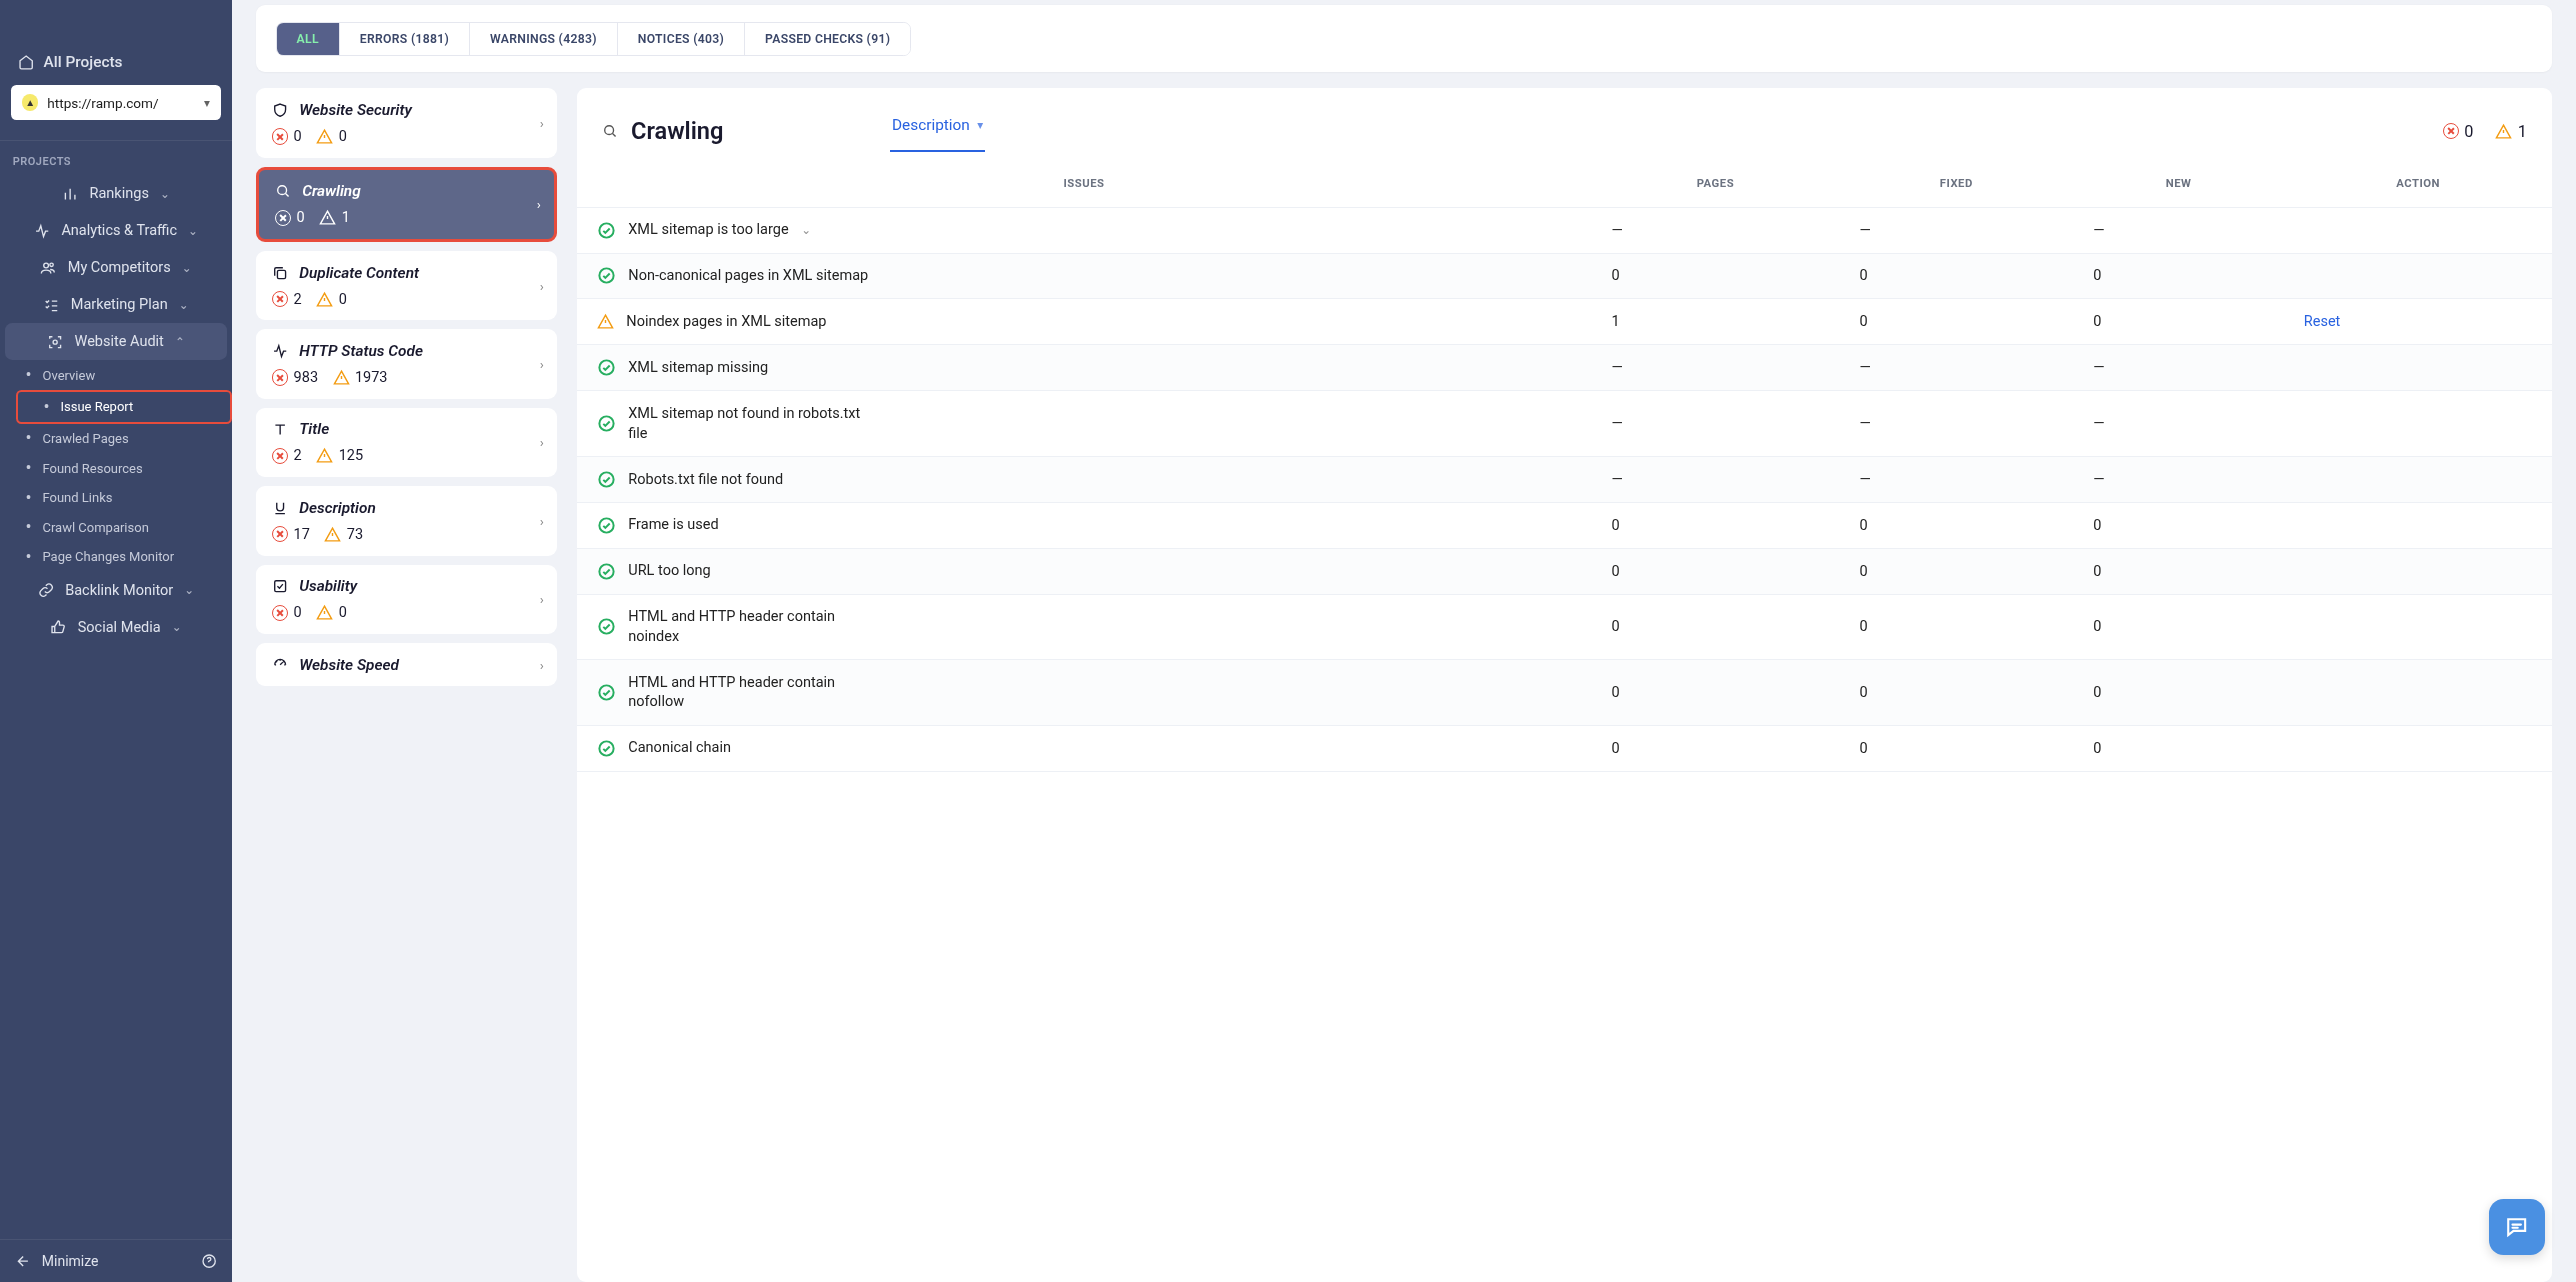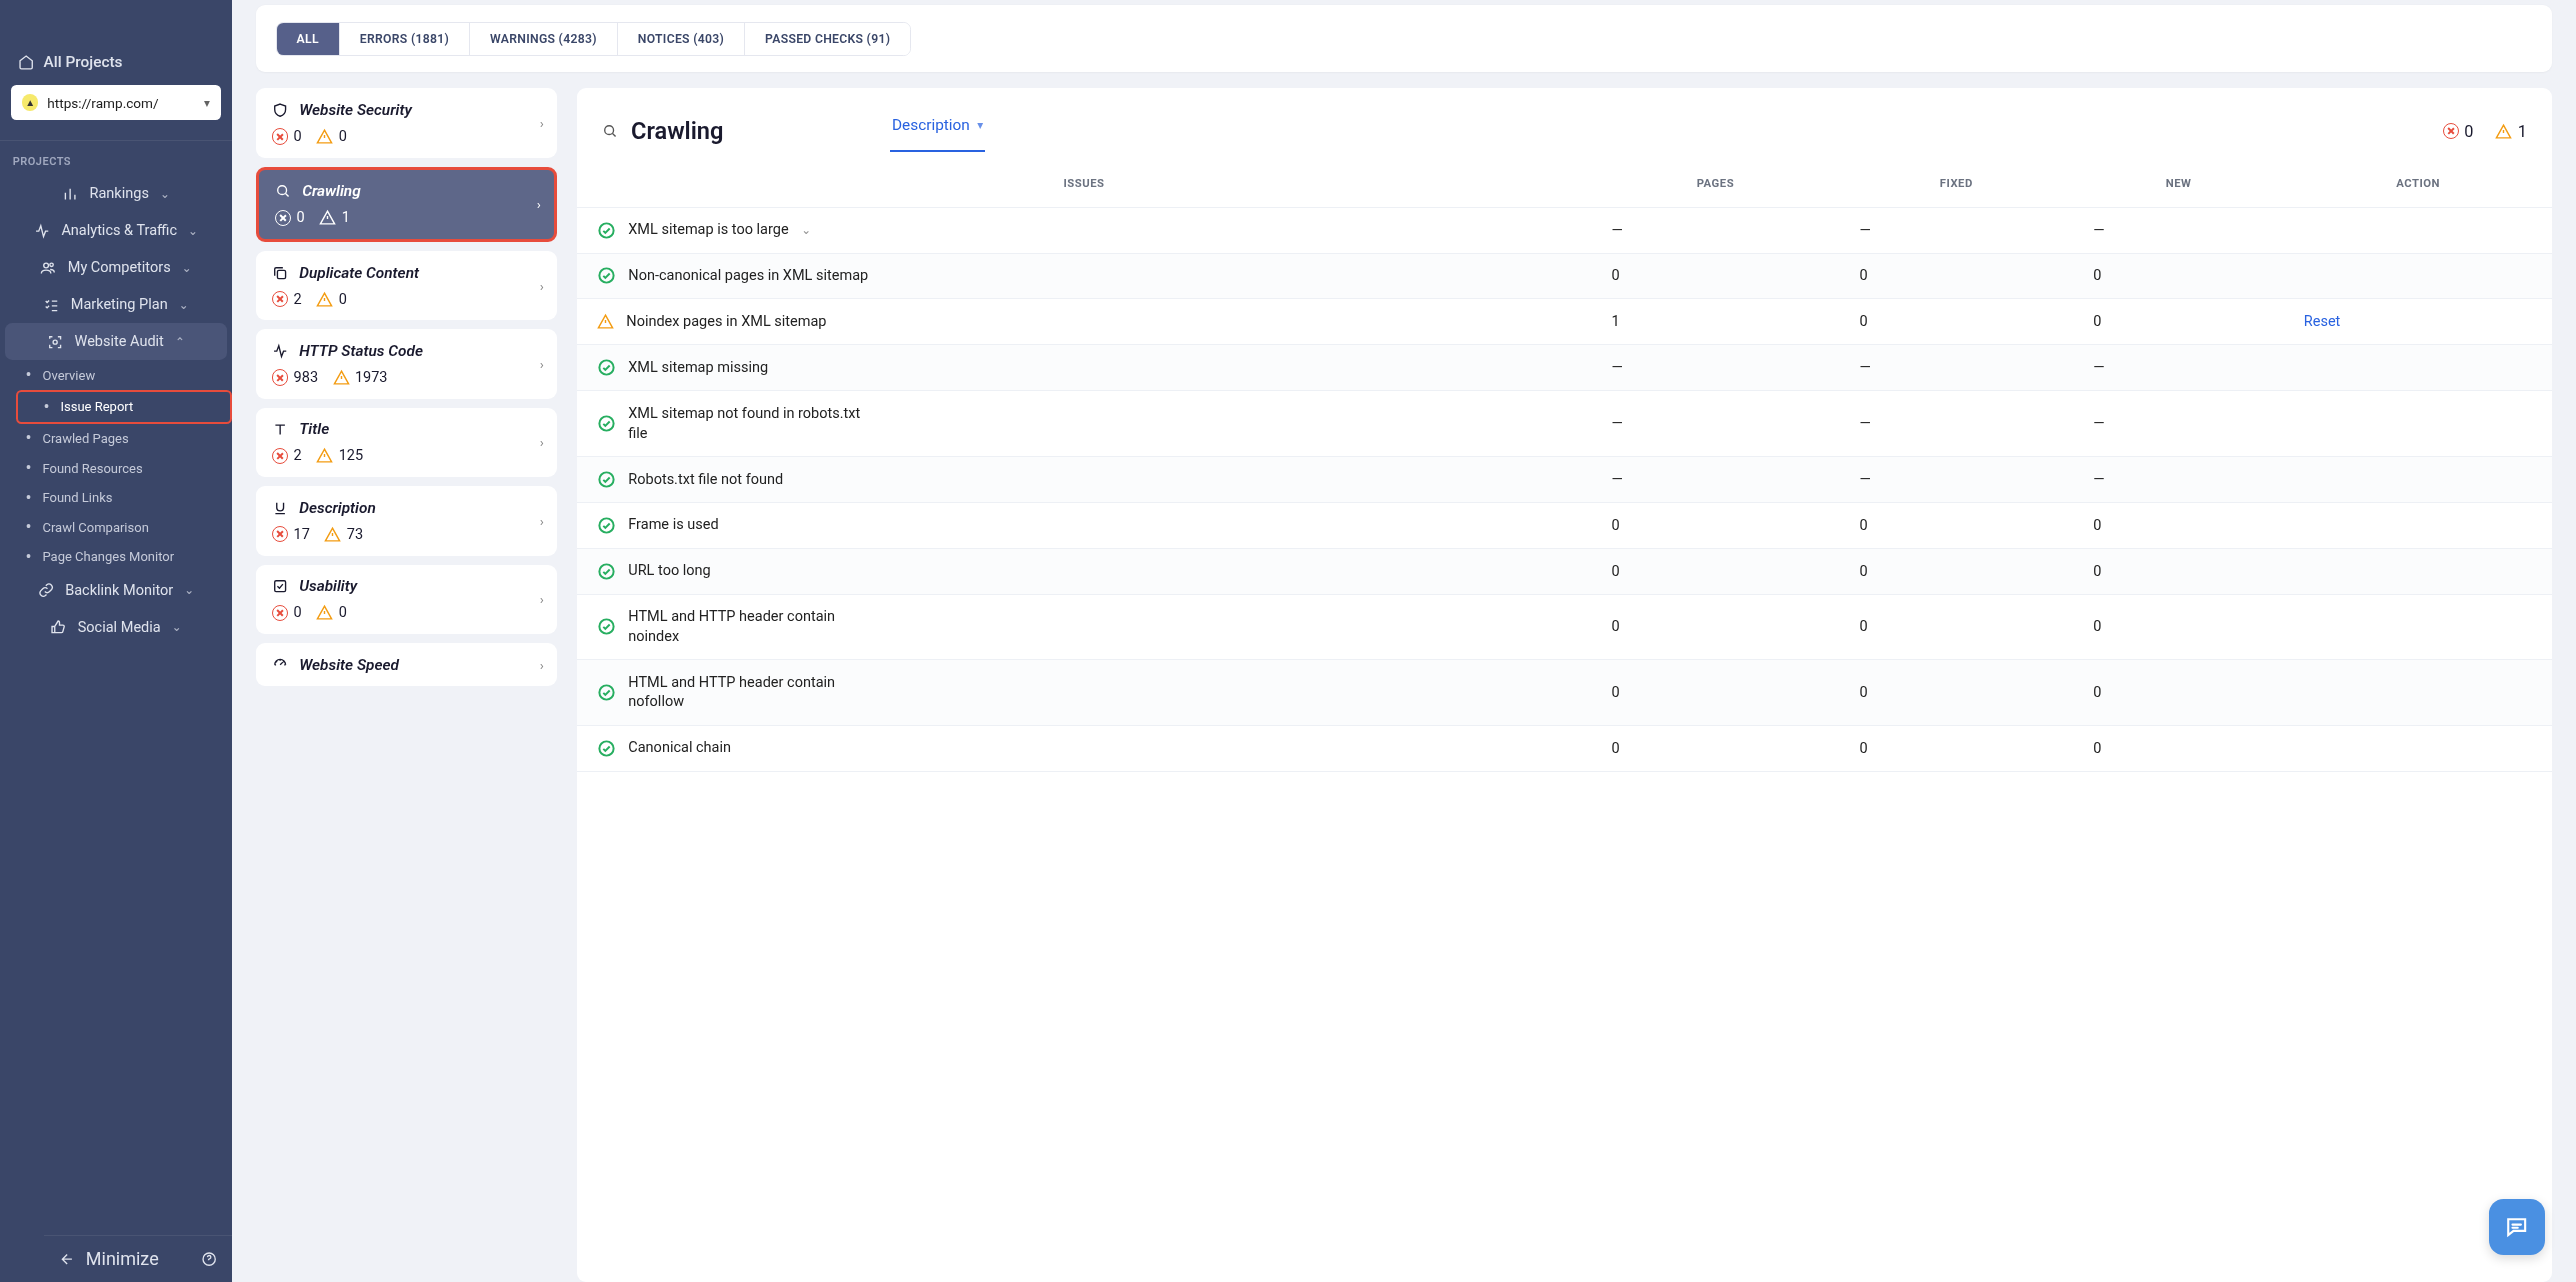--- a/index.html
+++ b/index.html
@@ -46,43 +46,42 @@
 .sub-item {
   display: flex; align-items: center; gap: 11px;
   padding: 7.3px 14.5px 7.3px 25.4px; font-size: 13px; color: #c5cad9; cursor: pointer;
 }
 .sub-item::before { content: "•"; font-size: 18px; line-height: 0; color: #c5cad9; }
 .sub-item.active { color: #fff; }
 .sub-item.highlight-box { border: 2.7px solid #e74c3c; border-radius: 5.4px; margin-left: 16px; }
 .sidebar-footer { margin-top: auto; }
 .minimize {
   display: flex; align-items: center; gap: 13px;
-  padding: 12.7px 14.5px; justify-content: space-between; font-size: 18px;
+  padding: 12.7px 14.5px; justify-content: space-between; font-size: 14px;
   border-top: 0.9px solid rgba(255,255,255,0.08);
-  margin-left: 44px;
 }
 .chev { opacity: 0.7; font-size: 11.8px; }
 
 
 .icon { width: 16.3px; height: 16.3px; display: inline-flex; align-items: center; justify-content: center; }
 svg { stroke: currentColor; fill: none; stroke-width: 2; }
 
 
 .main { flex: 1; display: flex; flex-direction: column; overflow: hidden; padding: 0 23.6px; }
 .tabs-card {
   background: #fff; border-radius: 9px; padding: 16.3px 20px; margin: 5.4px 0 16.3px;
   box-shadow: 0 0.9px 1.8px rgba(0,0,0,0.04);
 }
 .tab-row { display: inline-flex; border: 0.9px solid #e5e7ef; border-radius: 7.3px; overflow: hidden; }
 .tab {
   padding: 9px 20px; font-size: 12.2px; font-weight: 600; letter-spacing: 0.3px;
   color: #3a4668; background: #fff; border-right: 0.9px solid #e5e7ef; cursor: pointer;
 }
 .tab:last-child { border-right: none; }
-.tab.active { background: #56608a; color: #ffffff; }
+.tab.active { background: #56608a; color: #86efac; }
 
 .content-row { display: flex; gap: 20px; flex: 1; overflow: hidden; }
 .issues-col {
   width: 301px; flex-shrink: 0; overflow-y: auto;
   position: relative;
 }
 .issues-col::-webkit-scrollbar { width: 7.3px; }
 .issues-col::-webkit-scrollbar-thumb { background: #c9cdd8; border-radius: 3.6px; }
 .issue-card {
   background: #fff; border-radius: 9px; padding: 12.7px 16.3px; margin-bottom: 9px;

